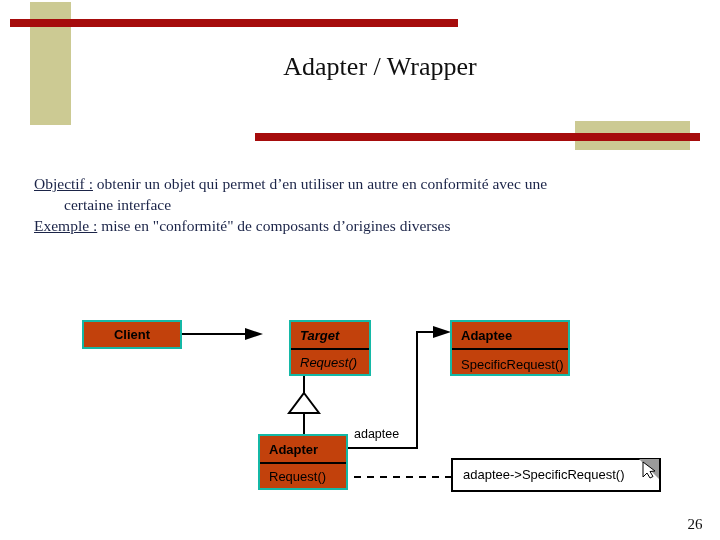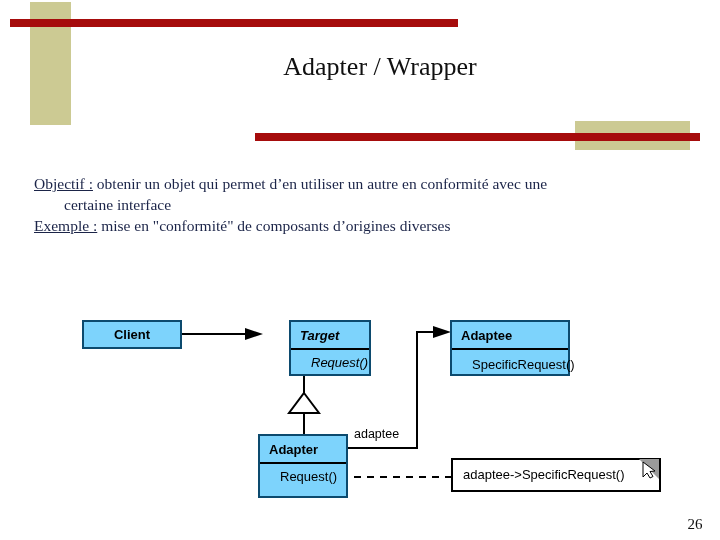--- a/index.html
+++ b/index.html
@@ -82,43 +82,43 @@
   
   #uml {
     position: absolute;
     left: 0;
     top: 0;
     width: 720px;
     height: 540px;
   }
   .uml-box {
     position: absolute;
-    border: 2px solid #0c4a6e;
-    background: #7dd3fc;
+    border: 2px solid #14b8a6;
+    background: #c2410c;
     box-sizing: border-box;
   }
   .uml-cell {
     font-family: "Liberation Sans", sans-serif;
     color: #000000;
     display: flex;
     align-items: center;
     box-sizing: border-box;
   }
   .uml-title-cell {
     font-weight: bold;
     font-size: 13px;
     padding-left: 9px;
   }
   .uml-title-cell.centered {
     justify-content: center;
     padding-left: 0;
   }
   .uml-op-cell {
     font-size: 13px;
-    padding-left: 20px;
+    padding-left: 9px;
     border-top: 2px solid #000000;
   }
   .ital { font-style: italic; }
 
   .uml-label {
     position: absolute;
     font-family: "Liberation Sans", sans-serif;
     font-size: 12.5px;
     color: #000000;
     background: #ffffff;
@@ -202,21 +202,21 @@
   <div class="uml-box" style="left:263px; top:320px; width:82px; height:56px;margin-left:26px;">
     <div class="uml-cell uml-title-cell ital" style="height:26px;">Target</div>
     <div class="uml-cell uml-op-cell ital" style="height:26px;">Request()</div>
   </div>
 
   <div class="uml-box" style="left:450px; top:320px; width:120px; height:56px;">
     <div class="uml-cell uml-title-cell" style="height:26px;">Adaptee</div>
     <div class="uml-cell uml-op-cell" style="height:30px;">SpecificRequest()</div>
   </div>
 
-  <div class="uml-box" style="left:258px; top:434px; width:90px; height:64px;">
+  <div class="uml-box" style="left:258px; top:434px; width:90px; height:56px;">
     <div class="uml-cell uml-title-cell" style="height:26px;">Adapter</div>
     <div class="uml-cell uml-op-cell" style="height:26px;">Request()</div>
   </div>
 
   <div class="uml-label" style="left:352px; top:427px;">adaptee</div>
 
   <div class="note-box" style="left:451px; top:458px; width:210px; height:34px;"></div>
   <div class="note-fold" style="left:639px; top:459px;"></div>
   <svg class="note-cursor" style="left:636px; top:458px;" width="26" height="26" viewBox="0 0 26 26">
     <polygon points="7,4 7,19 11,15 14,20 17,18.5 14,13.5 19,13" fill="#ffffff" stroke="#000000" stroke-width="1"></polygon>

